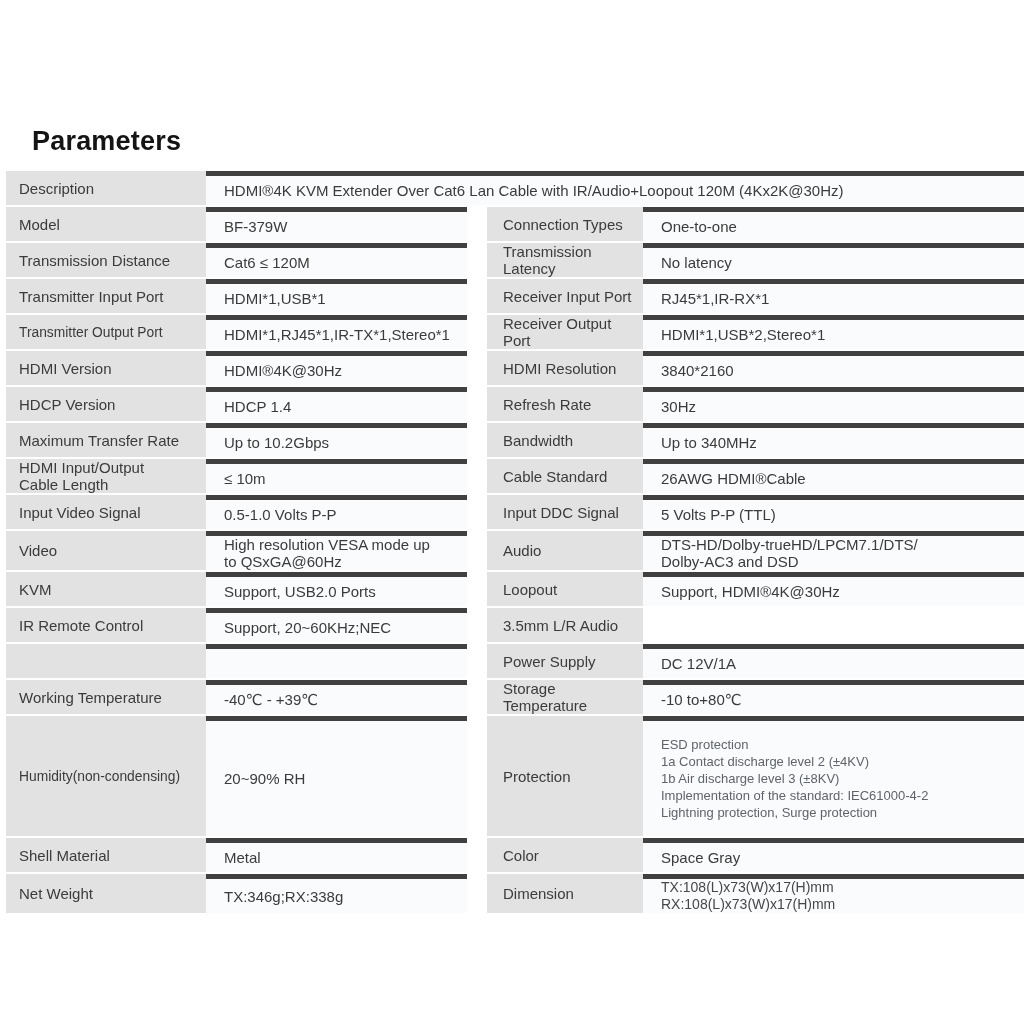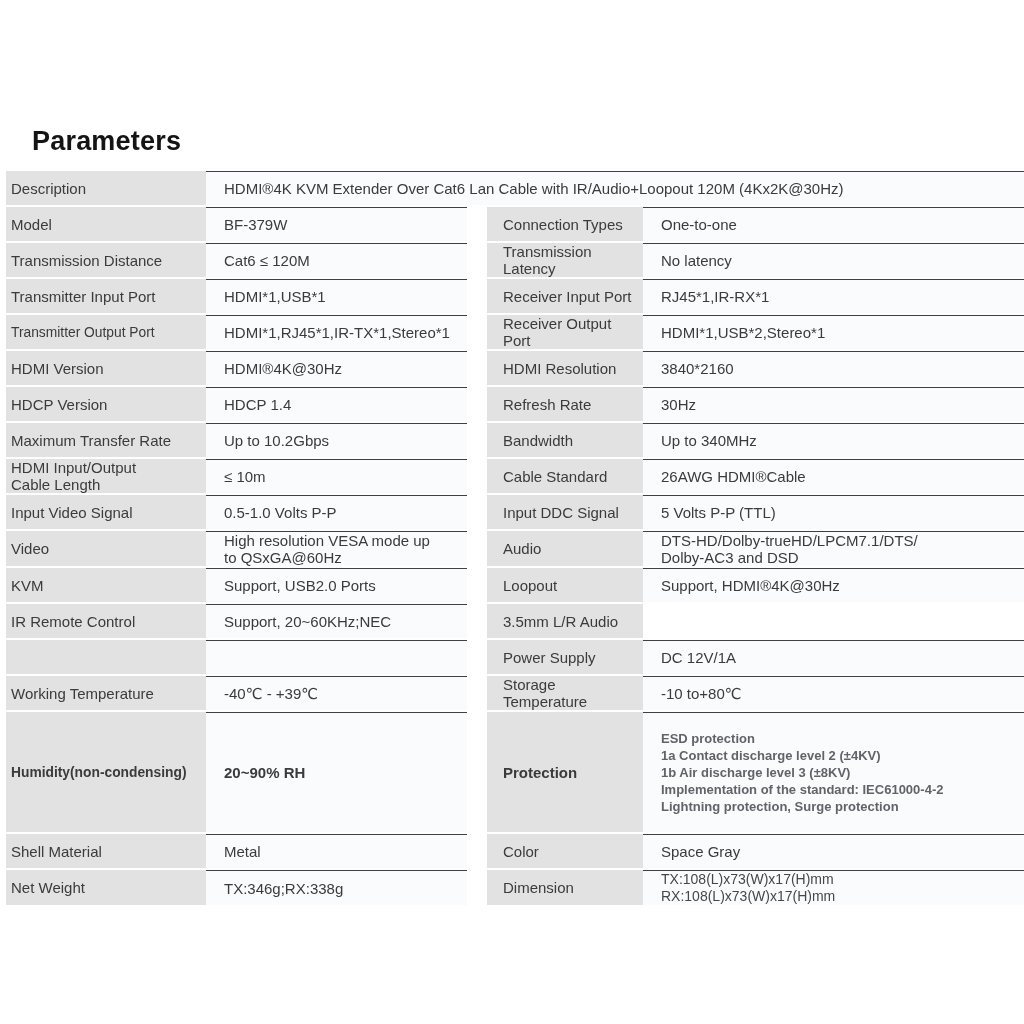--- a/index.html
+++ b/index.html
@@ -30,32 +30,32 @@
   }
   .cell {
     min-height: 34px;
     display: flex;
     align-items: center;
     white-space: pre-line;
     font-size: 15px;
     line-height: 17px;
     color: #3b3b3b;
   }
-  .row.tall .cell { min-height: 120px; font-weight: bold; }
+  .row.tall .cell { min-height: 120px; }
   .lbl {
     background: #e2e2e3;
-    padding-left: 5px;
+    padding-left: 13px;
     padding-right: 4px;
   }
   .lbl.l2 { padding-left: 16px; margin-left: 20px; }
   .lbl.sm { font-size: 13.8px; }
   .val {
     background: #fafbfd;
     padding-left: 18px;
-    border-top: 1px solid #404040;
+    border-top: 5px solid #404040;
   }
   .val.span3 { grid-column: 2 / 5; }
   .val.fine { font-size: 13px; color: #606468; }
   .val.fine2 { font-size: 14px; color: #474747; }
 </style>
 </head>
 <body>
 
 <div class="page-title">Parameters</div>
 

